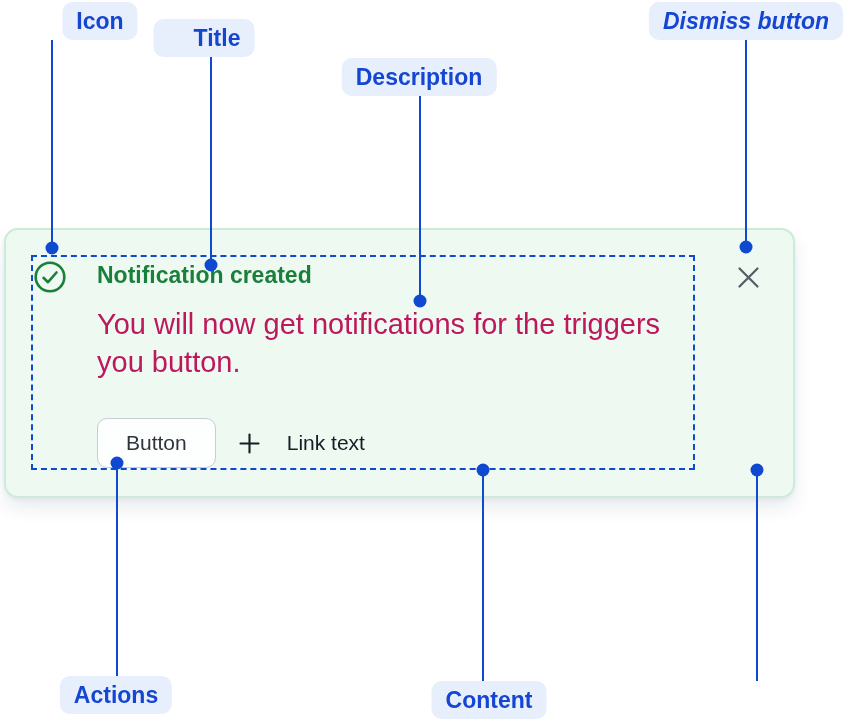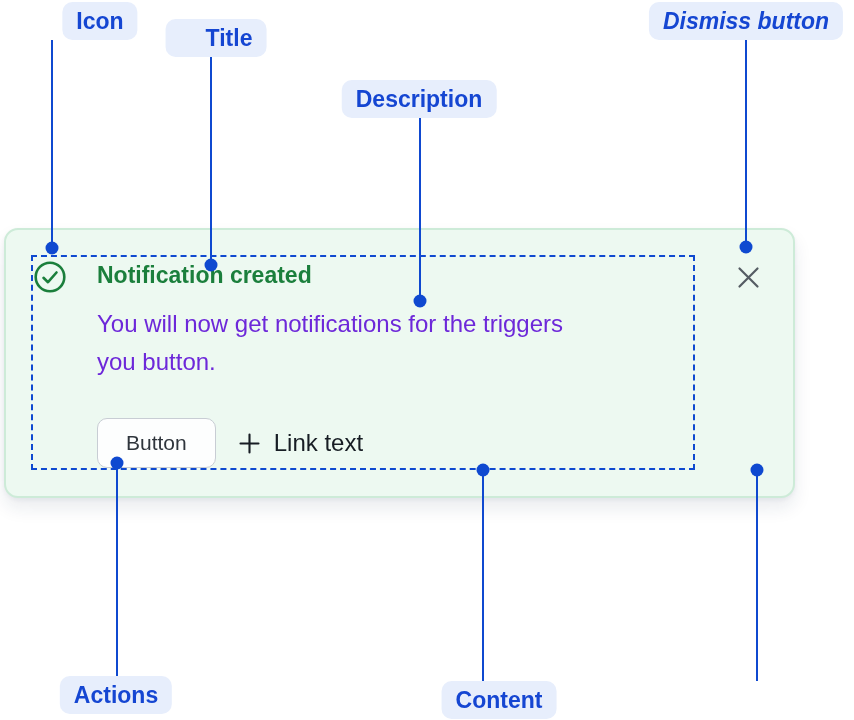--- a/index.html
+++ b/index.html
@@ -11,25 +11,25 @@
     background:#E7EEFC; color:#1546D2;
     font-size:23px; font-weight:600; line-height:28px;
     padding:5px 14px; border-radius:10px; white-space:nowrap;
     z-index:30;
   }
   .aline { position:absolute; width:2px; background:#0F49D0; transform:translateX(-50%); z-index:25; }
   .adot  { position:absolute; width:13px; height:13px; border-radius:50%; background:#0F49D0;
            transform:translate(-50%,-50%); z-index:26; }
 
   .pill-icon        { left:52px;  top:2px;margin-left:48px; }
-  .pill-title       { left:216px; top:19px;padding-left:40px; }
-  .pill-description { left:419px; top:58px;margin-top:22px; }
+  .pill-title       { left:204px; top:19px;padding-left:40px; }
+  .pill-description { left:419px; top:58px; }
   .pill-dismiss     { left:746px; top:2px;font-style:italic; }
   .pill-actions     { left:116px; top:676px; }
-  .pill-content     { left:499px; top:681px; }
+  .pill-content     { left:489px; top:681px; }
   .pill-container   { left:757px; top:681px; }
 
   .line-icon        { left:52px;  top:40px;  height:202px; }
   .line-title       { left:211px; top:57px;  height:202px; }
   .line-description { left:420px; top:96px;  height:200px; }
   .line-dismiss     { left:746px; top:40px;  height:201px; }
   .line-actions     { left:117px; top:463px; height:213px; }
   .line-content     { left:483px; top:470px; height:211px; }
   .line-container   { left:757px; top:470px; height:211px; }
 
@@ -53,36 +53,36 @@
     position:absolute; left:31px; top:255px; width:664px; height:215px;
     box-sizing:border-box; border:2px dashed #0F49D0; z-index:20;
   }
   .check-icon { position:absolute; left:33px; top:260px; width:34px; height:34px; z-index:15; }
   .card-title {
     position:absolute; left:97px; top:262px;
     font-size:23px; font-weight:700; color:#1B7F3C; white-space:nowrap; z-index:15;
   }
   .card-desc {
     position:absolute; left:97px; top:305px;
-    font-size:24px; line-height:38px; color:#6d28d9; z-index:15;
+    font-size:29px; line-height:38px; color:#be185d; z-index:15;
   }
   .card-desc .desc-line { white-space:nowrap; }
   .actions-row {
     position:absolute; left:97px; top:418px; height:50px;
     display:flex; align-items:center; gap:22px; z-index:15;
   }
   .action-button {
     height:50px; padding:0 28px; box-sizing:border-box;
     background:#FDFEFE; border:1px solid #C8CDD4; border-radius:10px;
     font-family:"Liberation Sans", sans-serif;
     font-size:21px; color:#2F353C; display:flex; align-items:center; cursor:pointer;
   }
   .action-link {
-    display:flex; align-items:center; gap:13px;
-    font-size:24px; font-weight:500; color:#171D24; cursor:pointer; text-decoration:none;
+    display:flex; align-items:center; gap:26px;
+    font-size:21px; font-weight:500; color:#171D24; cursor:pointer; text-decoration:none;
   }
   .dismiss-button {
     position:absolute; left:733px; top:262px; width:30px; height:30px;
     display:flex; align-items:center; justify-content:center;
     background:transparent; border:none; padding:0; cursor:pointer; z-index:15;
   }
 </style>
 </head>
 <body>
 

